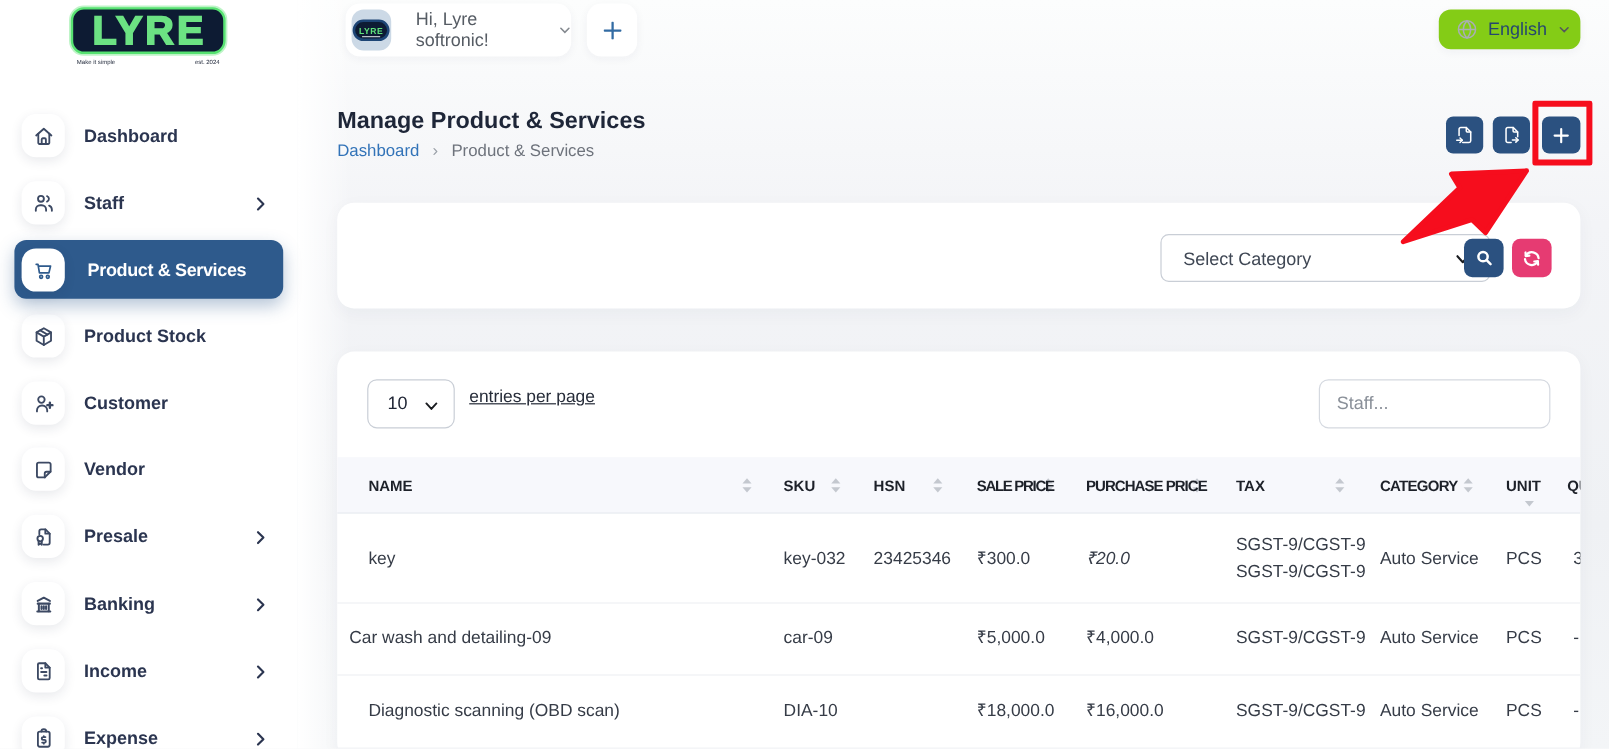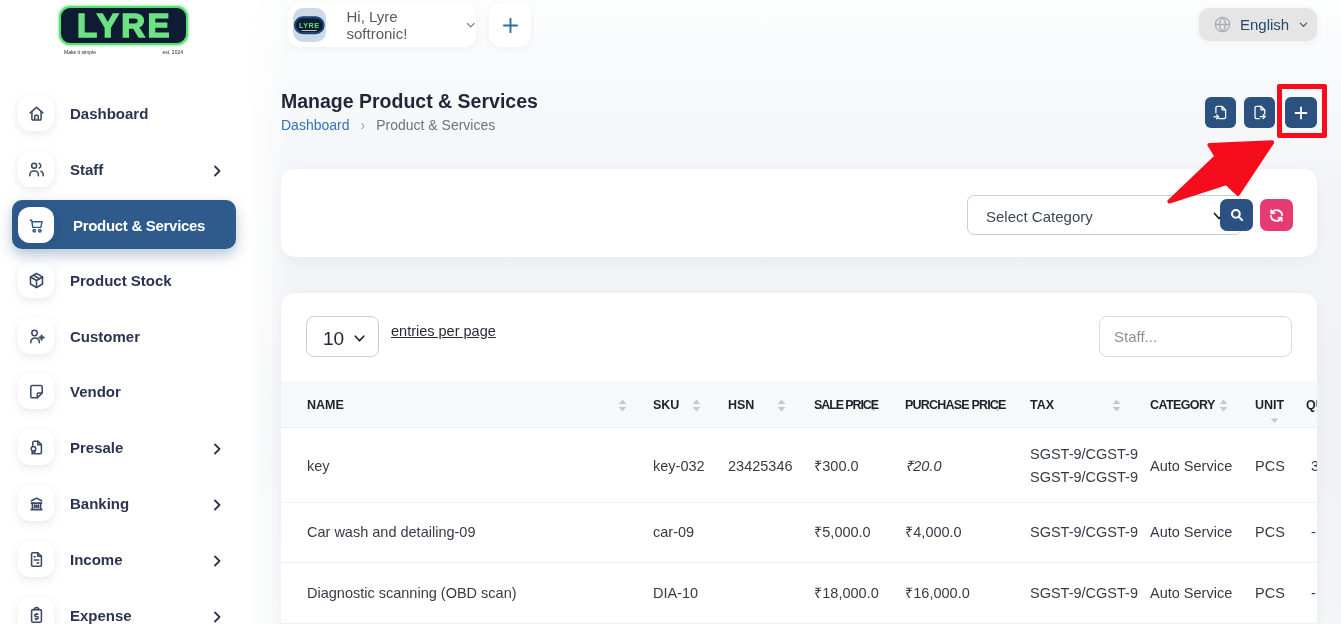--- a/index.html
+++ b/index.html
@@ -33,21 +33,21 @@
 
   
   .user-pill { position:absolute; left:288px; top:3px; width:188px; height:44px; background:#fff;
     border-radius:12px; box-shadow:0 2px 8px rgba(30,40,70,0.05); display:flex; align-items:center; }
   .avatar { width:34px; height:34px; border-radius:10px; background:#ccd9e6; margin-left:5px;
     display:flex; align-items:center; justify-content:center; overflow:hidden; }
   .user-pill .uname { font-size:15px; color:#565c64; margin-left:21px; }
   .plus-btn { position:absolute; left:489px; top:3px; width:42px; height:44px; background:#fff;
     border-radius:12px; box-shadow:0 2px 8px rgba(30,40,70,0.05);
     display:flex; align-items:center; justify-content:center; }
-  .lang-pill { position:absolute; left:1199px; top:8px; width:118px; height:33px; background:#e5e5e5;
+  .lang-pill { position:absolute; left:1199px; top:8px; width:118px; height:33px; background:#84cc16;
     border-radius:10px; box-shadow:0 2px 8px rgba(30,40,70,0.05); display:flex; align-items:center; }
   .lang-pill .lang-txt { font-size:15px; color:#26476f; margin-left:8px; }
 
   
   .h1 { position:absolute; left:281px; top:90px; font-size:19.5px; font-weight:bold; color:#1e2638; }
   .crumbs { position:absolute; left:281px; top:117px; font-size:14px; color:#6e737c; }
   .crumbs a { color:#3273b8; text-decoration:none; }
   .tool-btn { position:absolute; top:97px; width:31px; height:31px; background:#2b5180; border-radius:6px;
     display:flex; align-items:center; justify-content:center; }
   .red-rect { position:absolute; left:1277px; top:84px; width:50px; height:54px;
@@ -58,21 +58,21 @@
   .filter-card { left:281px; top:169px; width:1036px; height:88px; }
   .table-card { left:281px; top:293px; width:1036px; height:340px; overflow:hidden; }
 
   .sel { position:absolute; background:#fff; border:1px solid #c9ced6; }
   .cat-sel { left:686px; top:26px; width:275px; height:40px; border-radius:7px; }
   .cat-sel span { position:absolute; left:18px; top:12px; font-size:15px; color:#3f4754; }
   .sq-btn { position:absolute; width:33px; height:32px; border-radius:7px;
     display:flex; align-items:center; justify-content:center; }
 
   .pp-sel { left:25px; top:23px; width:73px; height:41px; border-radius:8px; }
-  .pp-sel span { position:absolute; left:16px; top:11px; font-size:19px; color:#212736; }
+  .pp-sel span { position:absolute; left:16px; top:11px; font-size:15px; color:#212736; }
   .pp-label { position:absolute; left:110px; top:30px; font-size:14.5px; color:#262c39;text-decoration:underline; }
   .search-inp { position:absolute; left:818px; top:23px; width:193px; height:41px; border:1px solid #d5d9e0;
     border-radius:8px; }
   .search-inp span { position:absolute; left:14px; top:11px; font-size:15px; color:#8a9099; }
 
   
   .thead { position:absolute; left:0; top:88px; width:1036px; height:47px; background:#f7f8fc;
     border-bottom:1px solid #e8ebf0; }
   .th { position:absolute; top:0; height:47px; display:flex; align-items:center;
     font-size:12.5px; font-weight:bold; color:#1d2129; white-space:nowrap; }
@@ -351,21 +351,21 @@
       <div class="td" style="left:372px;top:50%;transform:translateY(-50%);line-height:22px;">key-032</div>
       <div class="td" style="left:447px;top:50%;transform:translateY(-50%);line-height:22px;">23425346</div>
       <div class="td" style="left:533px;top:50%;transform:translateY(-50%);line-height:22px;">₹300.0</div>
       <div class="td" style="left:624px;top:50%;transform:translateY(-50%);line-height:22px;font-style:italic;">₹20.0</div>
       <div class="td" style="left:749px;top:50%;transform:translateY(-50%);line-height:22px;"><span style="display:inline-block;line-height:23px;">SGST-9/CGST-9<br>SGST-9/CGST-9</span></div>
       <div class="td" style="left:869px;top:50%;transform:translateY(-50%);line-height:22px;">Auto Service</div>
       <div class="td" style="left:974px;top:50%;transform:translateY(-50%);line-height:22px;">PCS</div>
       <div class="td" style="left:1030px;top:50%;transform:translateY(-50%);line-height:22px;">3</div>
     </div>
 <div class="row" style="top:209.5px;height:60.5px">
-      <div class="td" style="left:26px;top:50%;transform:translateY(-50%);line-height:22px;">Car wash and detailing-09</div>
+      <div class="td" style="left:10px;top:50%;transform:translateY(-50%);line-height:22px;">Car wash and detailing-09</div>
       <div class="td" style="left:372px;top:50%;transform:translateY(-50%);line-height:22px;">car-09</div>
       <div class="td" style="left:533px;top:50%;transform:translateY(-50%);line-height:22px;">₹5,000.0</div>
       <div class="td" style="left:624px;top:50%;transform:translateY(-50%);line-height:22px;">₹4,000.0</div>
       <div class="td" style="left:749px;top:50%;transform:translateY(-50%);line-height:22px;">SGST-9/CGST-9</div>
       <div class="td" style="left:869px;top:50%;transform:translateY(-50%);line-height:22px;">Auto Service</div>
       <div class="td" style="left:974px;top:50%;transform:translateY(-50%);line-height:22px;">PCS</div>
       <div class="td" style="left:1030px;top:50%;transform:translateY(-50%);line-height:22px;">-</div>
     </div>
 <div class="row" style="top:270px;height:61px">
       <div class="td" style="left:26px;top:50%;transform:translateY(-50%);line-height:22px;">Diagnostic scanning (OBD scan)</div>

